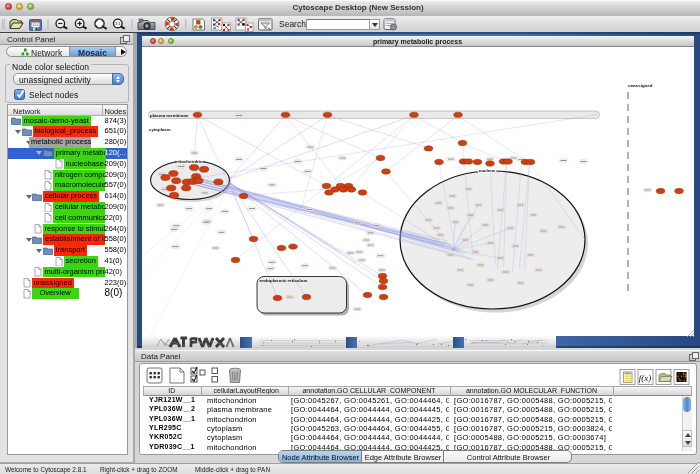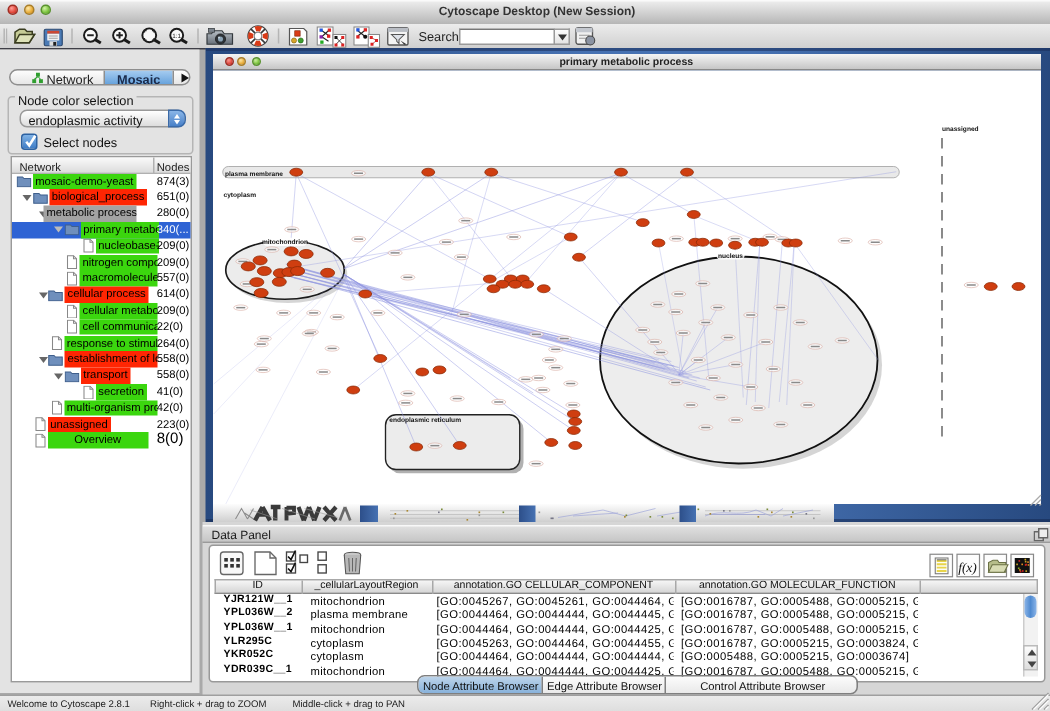--- a/index.html
+++ b/index.html
@@ -110,36 +110,43 @@
 <div class="abs" style="left:369.5px;top:18.5px;width:10px;height:11px;background:linear-gradient(#fdfdfd,#e3e3e3);border:1px solid #9a9a9a;border-left:none"></div>
 <div class="abs" style="left:371.5px;top:22.5px;width:0;height:0;border-left:3px solid transparent;border-right:3px solid transparent;border-top:4px solid #333"></div>
 <svg class="abs" style="left:383px;top:17px" width="15" height="14" viewBox="0 0 15 14" xmlns="http://www.w3.org/2000/svg">
     <rect x="1" y="1.5" width="11" height="11" rx="1.5" fill="#f0f0f0" stroke="#555" stroke-width="0.9"></rect>
     <rect x="1" y="1.5" width="11" height="3" fill="#c4c8cf"></rect>
     <line x1="3" y1="6.5" x2="10" y2="6.5" stroke="#999" stroke-width="0.8"></line>
     <line x1="3" y1="8.5" x2="10" y2="8.5" stroke="#999" stroke-width="0.8"></line>
     <circle cx="10.5" cy="10" r="3" fill="#8b93a2" stroke="#444" stroke-width="0.7"></circle>
   </svg>
 <div class="abs" style="left:0;top:33px;width:133px;height:429px;background:#e3e3e3">
+    <div class="abs" style="left:0;top:0;width:133px;height:12px;background:linear-gradient(#dfdfdf,#c6c6c6);border-bottom:1px solid #9a9a9a">
+      <div class="abs" style="left:7px;top:1.5px;font-size:8px;color:#1a1a1a">Control Panel</div>
+      <svg class="abs" style="left:120px;top:2px" width="10" height="9" viewBox="0 0 10 9" xmlns="http://www.w3.org/2000/svg">
+        <rect x="0.5" y="2.5" width="6" height="6" fill="none" stroke="#666" stroke-width="1"></rect>
+        <rect x="3.5" y="0.5" width="6" height="6" fill="#eee" stroke="#666" stroke-width="1"></rect>
+      </svg>
+    </div>
     <div class="abs" style="left:6px;top:12.5px;width:121px;height:11px;border:1px solid #8e8e8e;border-radius:5.5px;background:linear-gradient(#fdfdfd,#e6e6e6);overflow:hidden">
       <div class="abs" style="left:62px;top:0;width:47px;height:11px;background:linear-gradient(#a6ccf0,#5a9ad8);border-left:1px solid #8e8e8e;border-right:1px solid #8e8e8e"></div>
       <svg class="abs" style="left:14px;top:1.5px" width="8" height="8" viewBox="0 0 8 8" xmlns="http://www.w3.org/2000/svg">
         <rect x="3" y="0.5" width="2.6" height="2.6" fill="#2f9e2f"></rect>
         <rect x="0.5" y="4.8" width="2.6" height="2.6" fill="#2f9e2f"></rect>
         <rect x="5" y="4.8" width="2.6" height="2.6" fill="#2f9e2f"></rect>
         <path d="M4.3 3 L1.8 5 M4.3 3 L6.2 5" stroke="#2f9e2f" stroke-width="0.7" fill="none"></path>
       </svg>
       <div class="abs" style="left:24px;top:1px;font-size:8.5px;color:#222">Network</div>
       <div class="abs" style="left:62px;top:1px;width:47px;text-align:center;font-size:8.5px;font-weight:bold;color:#1a2a4a">Mosaic</div>
       <div class="abs" style="left:113.5px;top:2.5px;width:0;height:0;border-top:3.2px solid transparent;border-bottom:3.2px solid transparent;border-left:5px solid #111"></div>
     </div>
     <div class="abs" style="left:5px;top:31px;width:124px;height:39px;border:1px solid #b5b5b5;border-radius:3px"></div>
     <div class="abs" style="left:10px;top:28.5px;background:#e3e3e3;padding:0 2px;font-size:8.5px;color:#111">Node color selection</div>
     <div class="abs" style="left:13px;top:40px;width:110px;height:11.5px;background:linear-gradient(#fff,#ddd);border:1px solid #999;border-radius:5px"></div>
-    <div class="abs" style="left:19px;top:41.5px;font-size:8.5px;color:#111">endoplasmic activity</div>
+    <div class="abs" style="left:19px;top:41.5px;font-size:8.5px;color:#111">unassigned activity</div>
     <div class="abs" style="left:112px;top:40px;width:11.5px;height:11.5px;background:linear-gradient(#8ab6e8,#4880c8);border:1px solid #3a6aa8;border-radius:0 5px 5px 0"></div>
     <div class="abs" style="left:115.5px;top:42.5px;width:0;height:0;border-left:2.5px solid transparent;border-right:2.5px solid transparent;border-bottom:3px solid #fff"></div>
     <div class="abs" style="left:115.5px;top:47px;width:0;height:0;border-left:2.5px solid transparent;border-right:2.5px solid transparent;border-top:3px solid #fff"></div>
     <div class="abs" style="left:14px;top:56px;width:11px;height:11px;background:linear-gradient(#7fb2e6,#3e7cc6);border:1px solid #2d62a2;border-radius:2.5px"></div>
     <svg class="abs" style="left:14.5px;top:55px" width="12" height="13" viewBox="0 0 12 13" xmlns="http://www.w3.org/2000/svg">
       <path d="M2.5 6.5 L4.5 9 L8.5 2.5" stroke="#fff" stroke-width="1.7" fill="none"></path>
     </svg>
     <div class="abs" style="left:29px;top:57px;font-size:8.5px;color:#111">Select nodes</div>
   </div>
 <div class="abs" style="left:7px;top:104px;width:121px;height:351px;background:#fff;border:1px solid #9a9a9a">
@@ -171,21 +178,21 @@
       <div class="abs" style="left:21px;top:0;height:10.8px;line-height:10.8px;max-width:62px;overflow:hidden;white-space:nowrap;background:#a3a3a3;font-size:7.5px;color:#000;padding:0 2px">metabolic process</div>
       <div class="abs" style="left:96.5px;top:0;height:10.8px;line-height:10.8px;font-size:7.5px;color:#000">280(0)</div>
     </div>
     <div class="abs" style="left:0;top:42.9px;width:119px;height:10.8px">
       <div class="abs" style="left:0;top:0;width:119px;height:100%;background:#2e63d4"></div>
       <div class="abs" style="left:28px;top:3.5px;width:0;height:0;border-left:3.5px solid transparent;border-right:3.5px solid transparent;border-top:4.5px solid #bbb"></div>
       <svg class="abs" style="left:34.5px;top:1.5px" width="10" height="8" viewBox="0 0 10 8" xmlns="http://www.w3.org/2000/svg">
         <path d="M0.5 2.5 L0.5 1 L4 1 L5 2 L9.5 2 L9.5 7.5 L0.5 7.5 Z" fill="#6f8fbc" stroke="#3f5f8c" stroke-width="0.7"></path>
       </svg>
       <div class="abs" style="left:45.5px;top:0;height:10.8px;line-height:10.8px;max-width:52px;overflow:hidden;white-space:nowrap;background:#3bd60e;font-size:7.5px;color:#000;padding:0 2px">primary metabo</div>
-      <div class="abs" style="left:96.5px;top:0;height:10.8px;line-height:10.8px;font-size:7.5px;color:#fff">340(...</div>
+      <div class="abs" style="left:96.5px;top:0;height:10.8px;line-height:10.8px;font-size:7.5px;color:#fff">120(...</div>
     </div>
     <div class="abs" style="left:0;top:53.7px;width:119px;height:10.8px">
       <svg class="abs" style="left:46.5px;top:0.8px" width="8" height="9.5" viewBox="0 0 8 9.5" xmlns="http://www.w3.org/2000/svg">
         <path d="M1 0.5 L5 0.5 L7 2.5 L7 9 L1 9 Z" fill="#fff" stroke="#888" stroke-width="0.7"></path>
         <path d="M5 0.5 L5 2.5 L7 2.5" fill="none" stroke="#888" stroke-width="0.7"></path>
       </svg>
       <div class="abs" style="left:55.5px;top:0;height:10.8px;line-height:10.8px;max-width:42px;overflow:hidden;white-space:nowrap;background:#3bd60e;font-size:7.5px;color:#000;padding:0 2px">nucleobase-c</div>
       <div class="abs" style="left:96.5px;top:0;height:10.8px;line-height:10.8px;font-size:7.5px;color:#000">209(0)</div>
     </div>
     <div class="abs" style="left:0;top:64.5px;width:119px;height:10.8px">
@@ -274,21 +281,21 @@
         <path d="M5 0.5 L5 2.5 L7 2.5" fill="none" stroke="#888" stroke-width="0.7"></path>
       </svg>
       <div class="abs" style="left:23.5px;top:0;height:10.8px;line-height:10.8px;max-width:74px;overflow:hidden;white-space:nowrap;background:#ff2603;font-size:7.5px;color:#000;padding:0 2px">unassigned</div>
       <div class="abs" style="left:96.5px;top:0;height:10.8px;line-height:10.8px;font-size:7.5px;color:#000">223(0)</div>
     </div>
     <div class="abs" style="left:0;top:183.3px;width:119px;height:10.8px">
       <svg class="abs" style="left:14.5px;top:0.8px" width="8" height="9.5" viewBox="0 0 8 9.5" xmlns="http://www.w3.org/2000/svg">
         <path d="M1 0.5 L5 0.5 L7 2.5 L7 9 L1 9 Z" fill="#fff" stroke="#888" stroke-width="0.7"></path>
         <path d="M5 0.5 L5 2.5 L7 2.5" fill="none" stroke="#888" stroke-width="0.7"></path>
       </svg>
-      <div class="abs" style="left:23.5px;top:0;height:10.8px;line-height:10.8px;max-width:74px;overflow:hidden;white-space:nowrap;background:#3bd60e;font-size:7.5px;color:#000;padding:0 18px">Overview</div>
+      <div class="abs" style="left:23.5px;top:0;height:10.8px;line-height:10.8px;max-width:74px;overflow:hidden;white-space:nowrap;background:#3bd60e;font-size:7.5px;color:#000;padding:0 8px">Overview</div>
       <div class="abs" style="left:96.5px;top:0;height:10.8px;line-height:10.8px;font-size:10px;color:#000">8(0)</div>
     </div>
   </div>
 <div class="abs" style="left:137px;top:32px;width:563px;height:315.5px;background:linear-gradient(90deg,#27497f,#4671b2 45%,#4671b2 65%,#27497f);box-shadow:inset 0 -2px 0 rgba(20,40,80,0.55), inset 0 2px 0 rgba(25,45,90,0.55)"> </div>
 <div class="abs" style="left:141.5px;top:35.5px;width:552px;height:11.5px;background:linear-gradient(#f4f4f4,#c6c6c6);border-bottom:1px solid #888">
     <div class="abs" style="left:8.0px;top:2.4px;width:6.2px;height:6.2px;border-radius:50%;background:radial-gradient(circle at 35% 30%, #ff9d96, #e1483c 60%, #b03027);border:0.5px solid #9f2e24"></div>
     <div class="abs" style="left:16.799999999999997px;top:2.4px;width:6.2px;height:6.2px;border-radius:50%;background:radial-gradient(circle at 35% 30%, #ffe9a8, #e9ad3a 60%, #c2862a);border:0.5px solid #a97e28"></div>
     <div class="abs" style="left:26.2px;top:2.4px;width:6.2px;height:6.2px;border-radius:50%;background:radial-gradient(circle at 35% 30%, #d2f3a6, #7cc43e 60%, #57982b);border:0.5px solid #59922e"></div>
     <div class="abs" style="left:0;top:2px;width:552px;text-align:center;font-size:7px;font-weight:bold;color:#222">primary metabolic process</div>
   </div>

